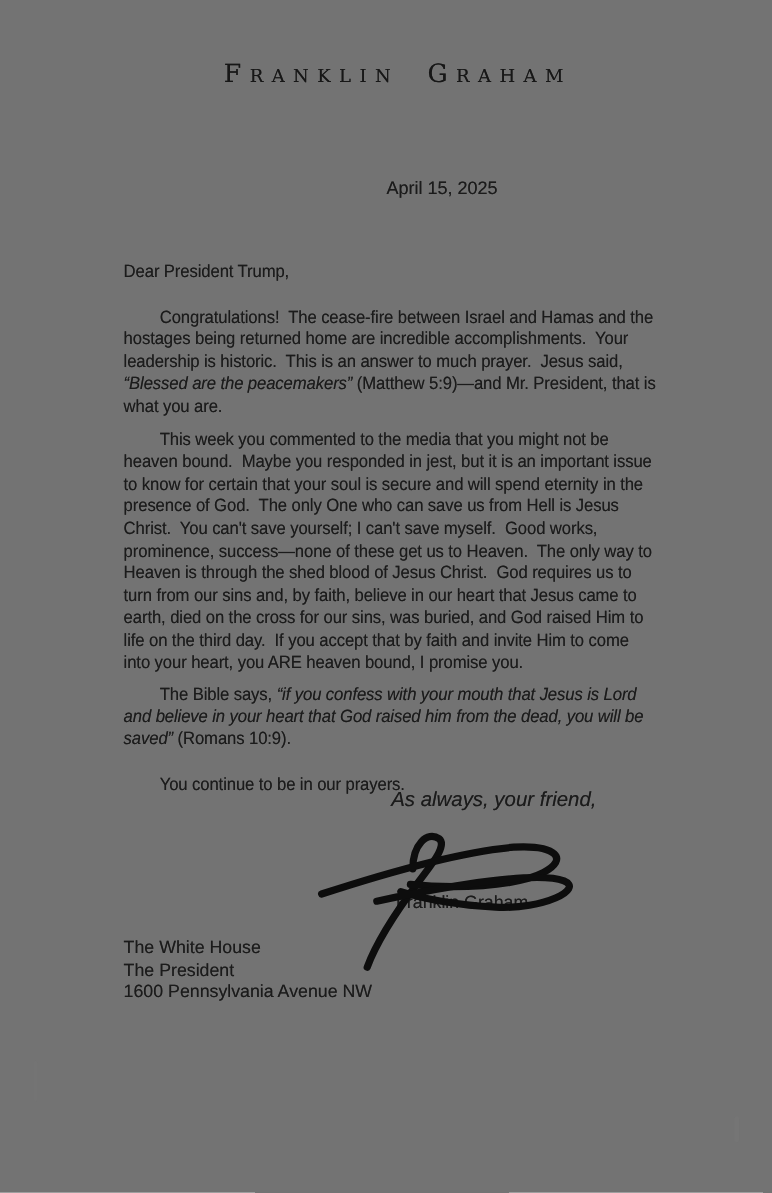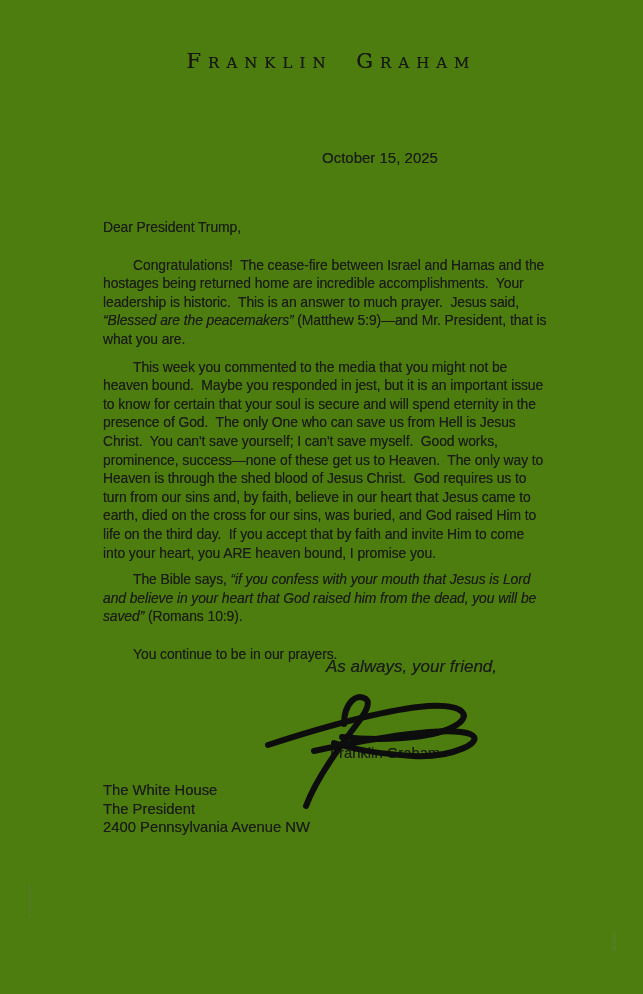--- a/index.html
+++ b/index.html
@@ -1,20 +1,20 @@
 <!DOCTYPE html>
 <html><head>
 <meta charset="utf-8">
 <style>
   html,body{margin:0;padding:0;background:#e8e8e8;}
   .page{
     position:relative;
     width:643px;height:994px;
     margin:0 auto;
-    background:#4d7c0f;
+    background:#737373;
     overflow:hidden;
     font-family:"Liberation Sans",sans-serif;
     color:#1b1b1b;
   }
   
   .letterhead{
     position:absolute;top:49px;left:10px;width:100%;
     text-align:center;
     font-family:"DejaVu Serif","Liberation Serif",serif;
     font-variant:small-caps;
@@ -75,21 +75,21 @@
     background:rgba(140,140,140,.10);border-radius:2px;
   }
 </style>
 </head>
 <body>
 
 <div class="page">
 
   <div class="letterhead">Franklin Graham</div>
 
-  <div class="date">October 15, 2025</div>
+  <div class="date">April 15, 2025</div>
 
   <div class="body">
     <p class="salutation">Dear President Trump,</p>
     <div>
         <p class="para"><span>Congratulations!  The cease-fire between Israel and Hamas and the
 hostages being returned home are incredible accomplishments.  Your
 leadership is historic.  This is an answer to much prayer.  Jesus said,
 </span><span class="italic">“Blessed are the peacemakers”</span><span> (Matthew 5:9)—and Mr. President, that is
 what you are.</span></p>
         <p class="para"><span>This week you commented to the media that you might not be
@@ -116,19 +116,19 @@
     <path d="M 88,36 C 88,16 100,4 110,11 C 117,17 103,33 92,48 C 77,68 59,94 50,118"></path>
     <path d="M 12,57 C 58,42 124,22 172,18 C 208,16 218,28 197,39 C 174,51 122,53 86,49"></path>
     <path d="M 58,63 C 122,49 192,38 214,46 C 231,53 197,70 157,68 C 121,66 94,60 78,55"></path>
   </svg>
 
   <div class="signed-name">Franklin Graham</div>
 
   <div class="address">
       <div>The White House</div>
       <div>The President</div>
-      <div>2400 Pennsylvania Avenue NW</div>
+      <div>1600 Pennsylvania Avenue NW</div>
     </div>
 
   <div class="scan-smudge"></div>
   <div class="scan-smudge2"></div>
 
 </div>
 
 </body></html>

